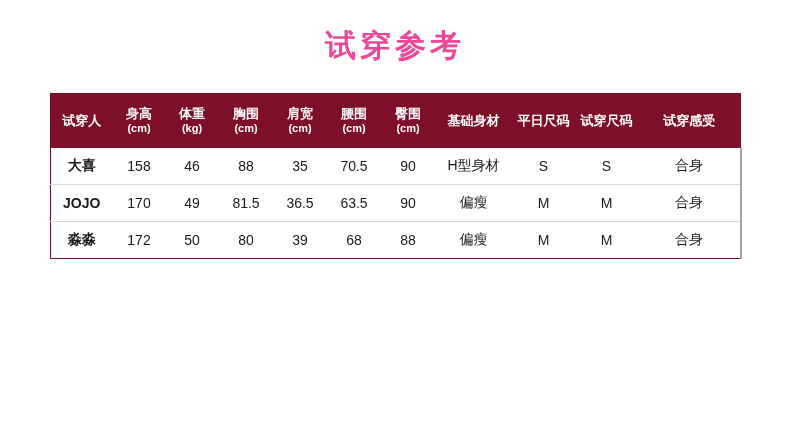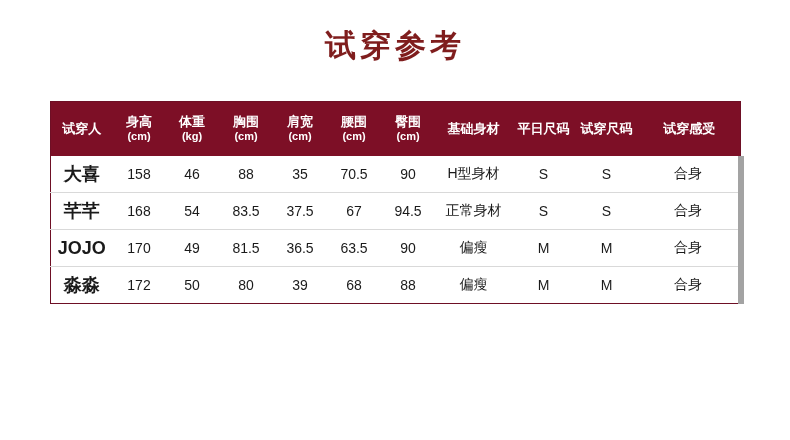--- a/index.html
+++ b/index.html
@@ -18,29 +18,29 @@
     width: 790px;
     height: 440px;
     position: relative;
     box-sizing: border-box;
   }
   .title {
     text-align: center;
     font-size: 31px;
     font-weight: bold;
     letter-spacing: 4px;
-    color: #7f1d1d;
+    color: #ec4899;
     padding-top: 26px;
     padding-bottom: 0;
     line-height: 1.3;
   }
   .table-wrap {
     position: absolute;
     left: 50px;
-    top: 101px;
+    top: 93px;
     width: 690px;
   }
   table.size-table {
     border-collapse: collapse;
     width: 690px;
     table-layout: fixed;
     border: 1px solid #6e0f25;
   }
   table.size-table thead th {
     background: #7d0f26;
@@ -68,28 +68,28 @@
     border-right: none;
     background: #ffffff;
     color: #1a1a1a;
     padding: 0 1px;
   }
   table.size-table tbody tr:last-child td {
     border-bottom: none;
   }
   table.size-table tbody td.name {
     font-weight: bold;
-    font-size: 18px;
+    font-size: 14px;
   }
   
   table.size-table tbody td:first-child {
     border-left: 1px solid #6e0f25;
   }
   table.size-table tbody td:last-child {
-    border-right: 6px solid #a3a3a3;
+    border-right: 2px solid #a3a3a3;
     margin-top: 33px;
   }
   table.size-table tbody tr:last-child td {
     border-bottom: 1px solid #6e0f25;
   }
   
   col.c0 { width: 62px; }
   col.c1 { width: 53px; }
   col.c2 { width: 53px; }
   col.c3 { width: 55px; }
@@ -174,33 +174,20 @@
           <td>88</td>
           <td>35</td>
           <td>70.5</td>
           <td>90</td>
           <td>H型身材</td>
           <td>S</td>
           <td>S</td>
           <td>合身</td>
         </tr>
         <tr>
-          <td class="name">芊芊</td>
-          <td>168</td>
-          <td>54</td>
-          <td>83.5</td>
-          <td>37.5</td>
-          <td>67</td>
-          <td>94.5</td>
-          <td>正常身材</td>
-          <td>S</td>
-          <td>S</td>
-          <td>合身</td>
-        </tr>
-        <tr>
           <td class="name">JOJO</td>
           <td>170</td>
           <td>49</td>
           <td>81.5</td>
           <td>36.5</td>
           <td>63.5</td>
           <td>90</td>
           <td>偏瘦</td>
           <td>M</td>
           <td>M</td>

